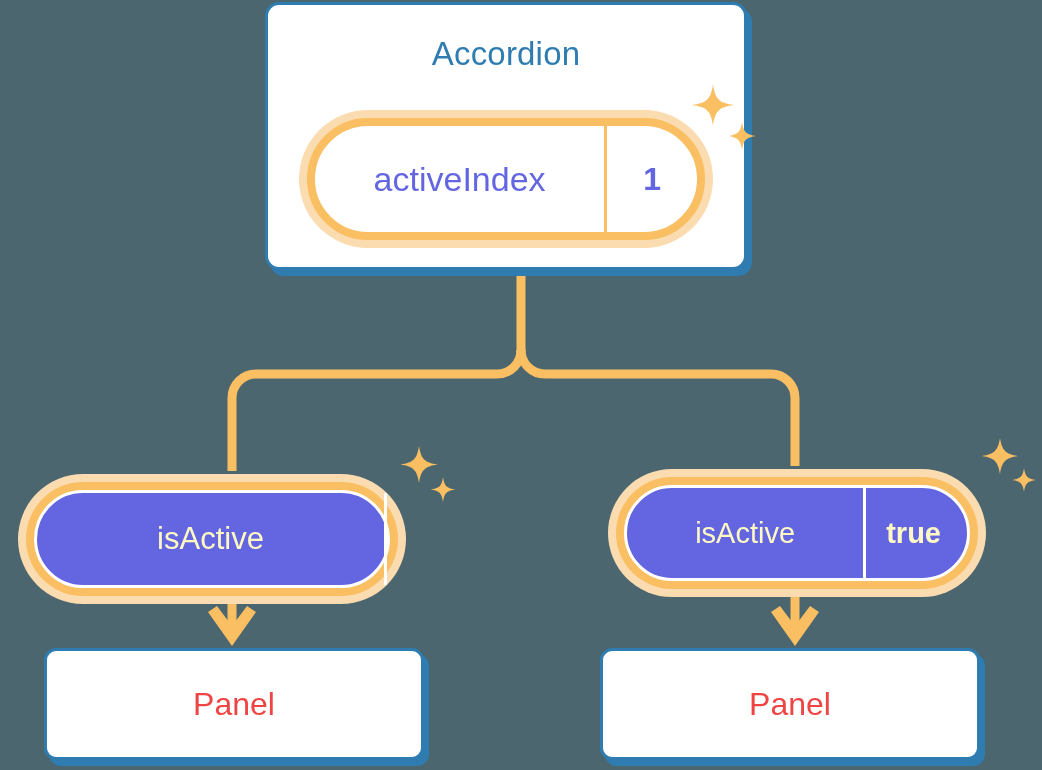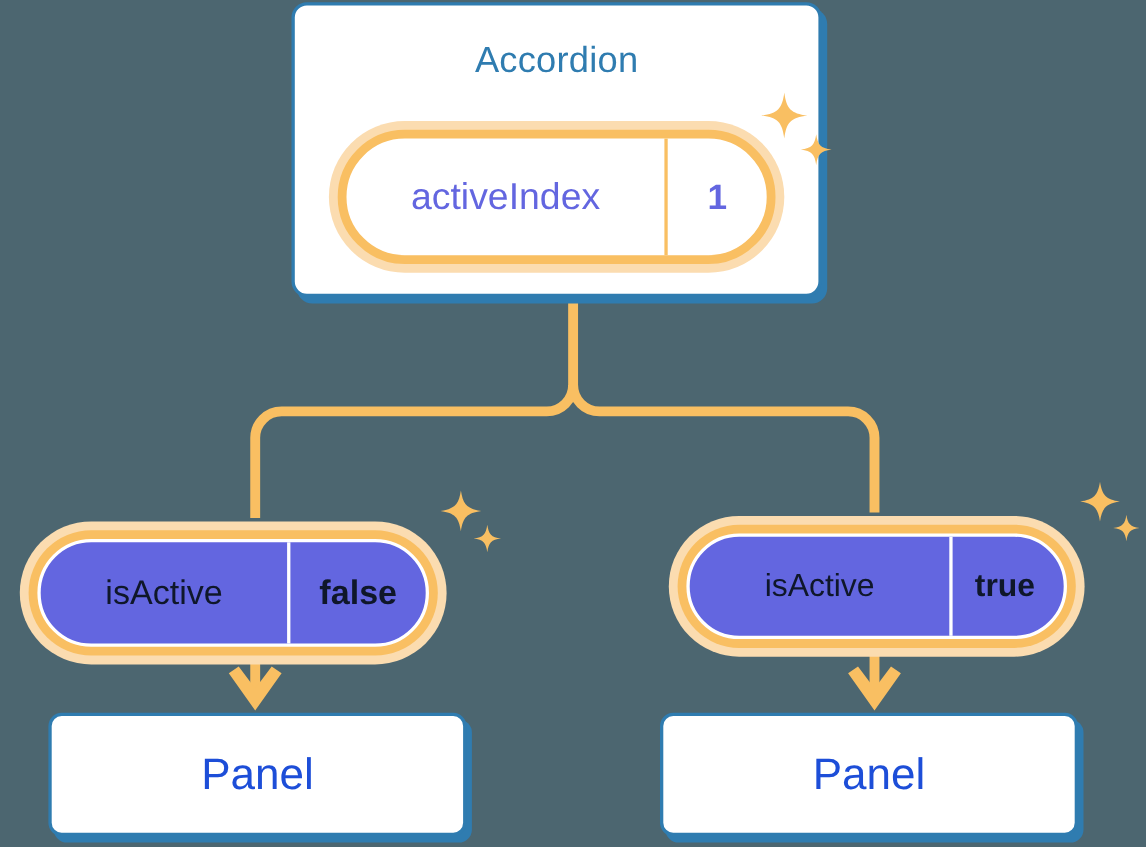--- a/index.html
+++ b/index.html
@@ -58,22 +58,22 @@
     height: 112px;
     width: 380px;
     border-radius: 12px;
     display: flex;
     align-items: center;
     justify-content: center;
   }
   #panel-left  { left: 44px;  top: 648px; }
   #panel-right { left: 600px; top: 648px; }
   .panel-label {
-    color: #1d4ed8;
-    font-size: 40px;
+    color: #ef4444;
+    font-size: 32px;
   }
 
   
   .pill {
     position: absolute;
     box-sizing: border-box;
     display: flex;
     align-items: stretch;
     border-radius: 999px;
     margin-top: 19px;
@@ -99,21 +99,21 @@
   }
 
   
   .pill-purple {
     background: #6366e0;
     border: 3px solid #ffffff;
     box-shadow: 0 0 0 8px #f9bf62, 0 0 0 16px #fbdcb0;
   }
   .pill-purple .pill-key,
   .pill-purple .pill-val {
-    color: #0f172a;
+    color: #fef9c3;
   }
   .pill-purple .pill-divider {
     background: #ffffff;
   }
   #pill-is-active-false {
     left: 34px;
     top: 471px;
     width: 356px;
     height: 98px;
   }
@@ -193,21 +193,20 @@
   </div>
 
   <svg id="sparkle-root" class="sparkle-group" width="72" height="74" viewBox="0 0 72 74">
     <path d="M23 0 C25 15 29 19 44 21 C29 23 25 27 23 42 C21 27 17 23 2 21 C17 19 21 15 23 0 Z" fill="#f9bf62"></path>
     <path d="M52 38 C53.5 48 56 50.5 66 52 C56 53.5 53.5 56 52 66 C50.5 56 48 53.5 38 52 C48 50.5 50.5 48 52 38 Z" fill="#f9bf62"></path>
   </svg>
 
   <div id="pill-is-active-false" class="pill pill-purple">
     <span class="pill-key">isActive</span>
     <span class="pill-divider"></span>
-    <span class="pill-val">false</span>
   </div>
 
   <svg id="sparkle-left" class="sparkle-group" width="64" height="66" viewBox="0 0 64 66">
     <path d="M21 2 C23 15 26.5 18.5 39.5 20.5 C26.5 22.5 23 26 21 39 C19 26 15.5 22.5 2.5 20.5 C15.5 18.5 19 15 21 2 Z" fill="#f9bf62"></path>
     <path d="M45 33 C46.3 42 48.5 44.2 57.5 45.5 C48.5 46.8 46.3 49 45 58 C43.7 49 41.5 46.8 32.5 45.5 C41.5 44.2 43.7 42 45 33 Z" fill="#f9bf62"></path>
   </svg>
 
   <div id="panel-left" class="node-card panel-card">
     <span class="panel-label">Panel</span>
   </div>

